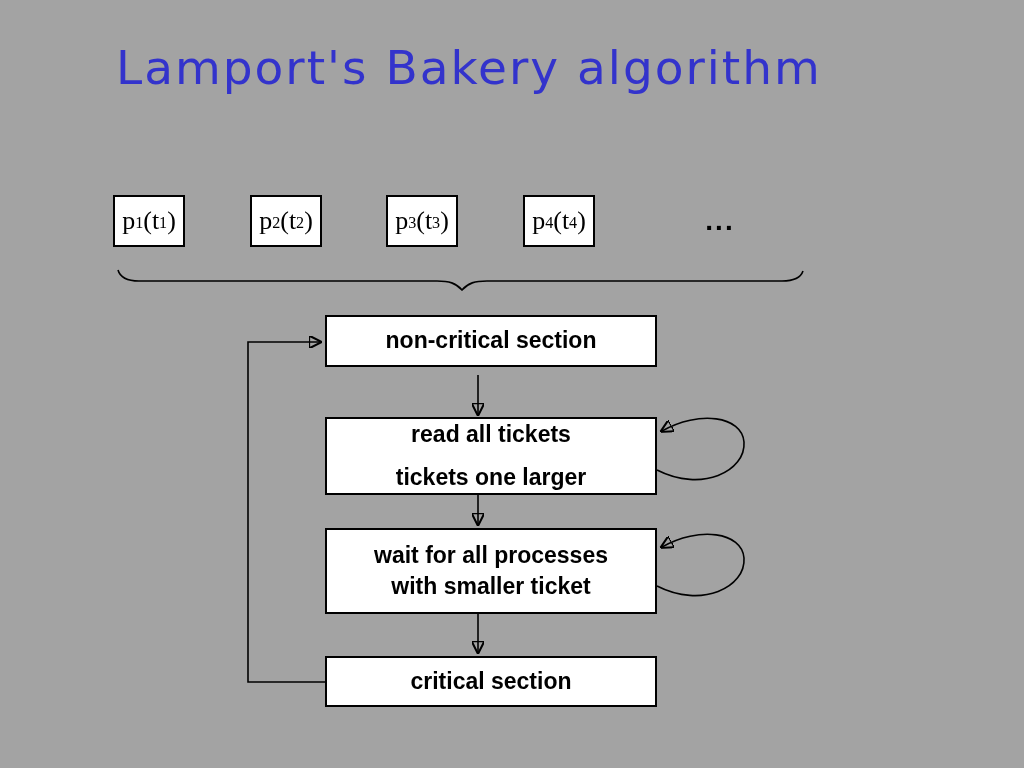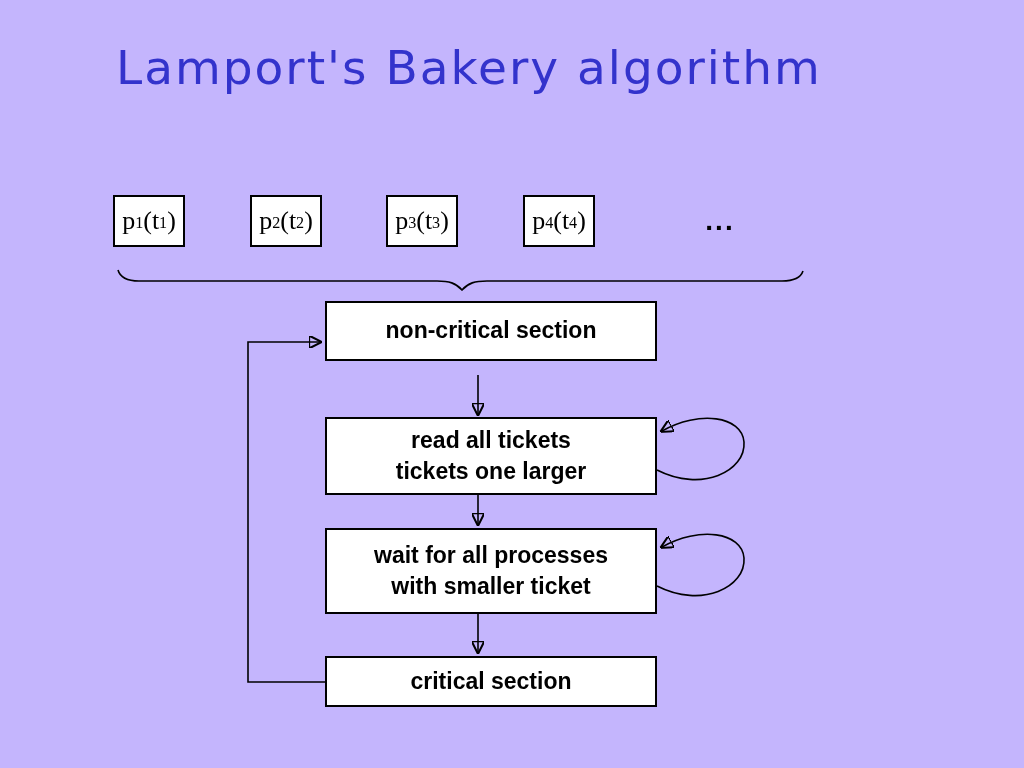--- a/index.html
+++ b/index.html
@@ -4,21 +4,21 @@
 <style>
   html, body {
     margin: 0;
     padding: 0;
     background: #ffffff;
   }
   #slide {
     position: relative;
     width: 1024px;
     height: 768px;
-    background: #c4b5fd;
+    background: #a3a3a3;
     overflow: hidden;
     font-family: "Liberation Sans", sans-serif;
   }
   .title {
     position: absolute;
     left: 116px;
     top: 40px;
     font-family: "DejaVu Sans", sans-serif;
     font-size: 47px;
     letter-spacing: 2px;
@@ -72,22 +72,22 @@
     flex-direction: column;
     align-items: center;
     justify-content: center;
     font-family: "Liberation Sans", sans-serif;
     font-weight: bold;
     font-size: 23px;
     line-height: 1.35;
     color: #000;
     text-align: center;
   }
-  #f1 { top: 301px; height: 60px; }
-  #f2 { top: 417px; height: 78px; }
+  #f1 { top: 315px; height: 52px; }
+  #f2 { top: 417px; height: 78px; justify-content: space-between; }
   #f3 { top: 528px; height: 86px; }
   #f4 { top: 656px; height: 51px; }
   svg.connectors {
     position: absolute;
     left: 0;
     top: 0;
     width: 1024px;
     height: 768px;
     pointer-events: none;
   }

